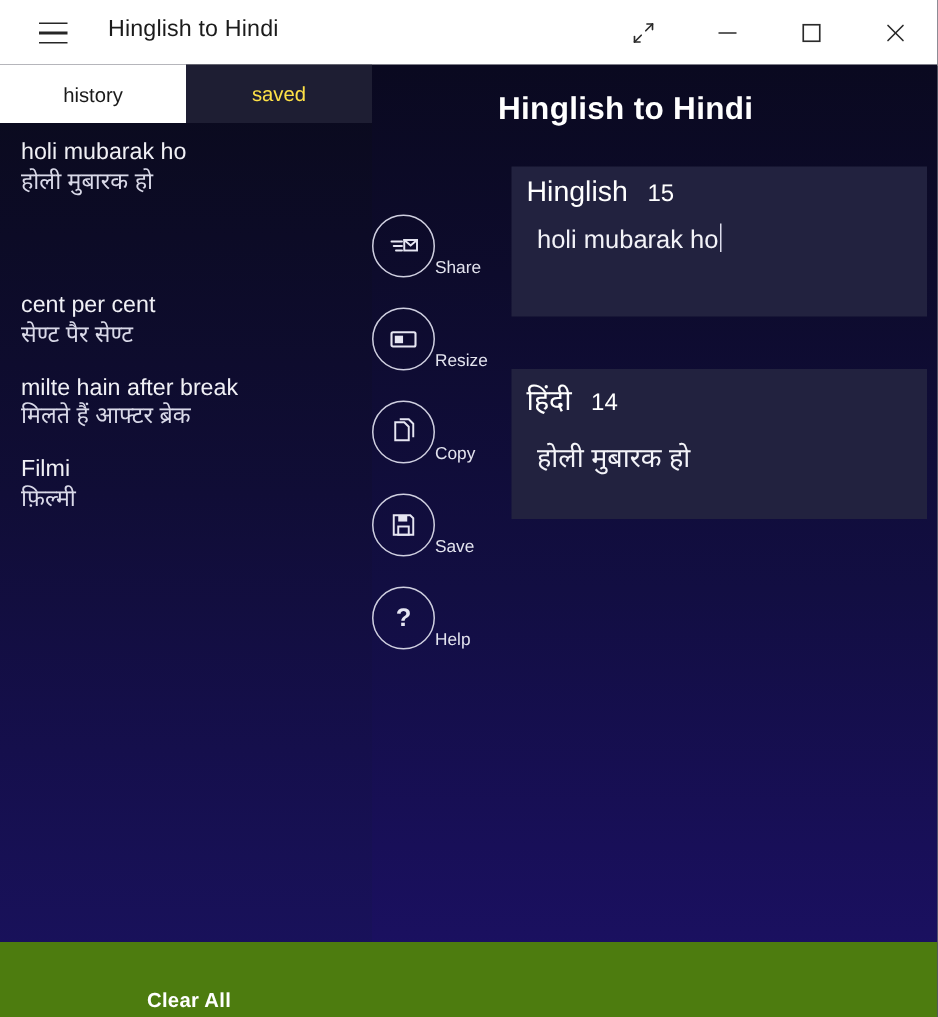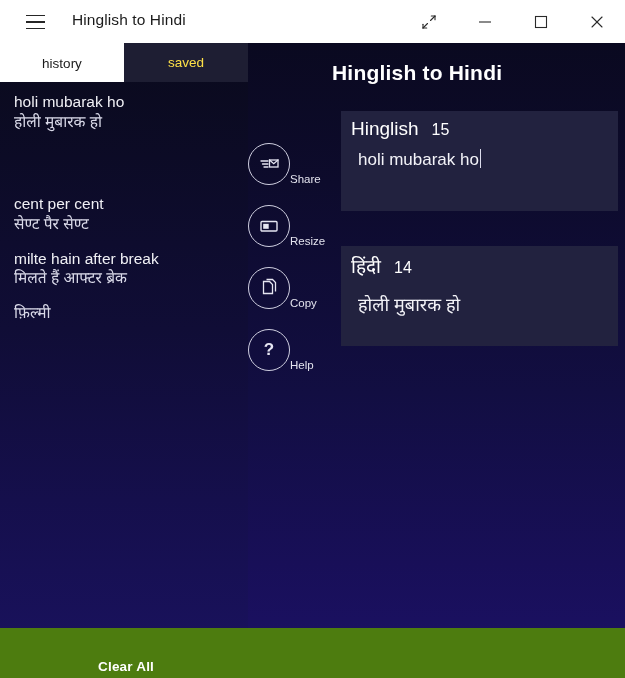--- a/index.html
+++ b/index.html
@@ -332,20 +332,21 @@
           <div class="hist-src">cent per cent</div>
           <div class="hist-tgt">सेण्ट पैर सेण्ट</div>
         </div>
 
         <div class="hist-item">
           <div class="hist-src">milte hain after break</div>
           <div class="hist-tgt">मिलते हैं आफ्टर ब्रेक</div>
         </div>
 
         <div class="hist-item">
+          <div class="hist-src">Filmi</div>
           <div class="hist-tgt">फ़िल्मी</div>
         </div>
 
       </div>
     </div>
 
     <div class="right-panel">
 
       <div class="panel-title">Hinglish to Hindi</div>
 
@@ -381,20 +382,32 @@
             <svg width="24" height="24" viewBox="0 0 24 24">
               <g stroke="#e6e6f2" stroke-width="1.3" fill="none">
                 <path d="M6.5 5.5 h6 l3 3 v9 h-9 z"></path>
                 <path d="M9.5 3.5 h6 l3 3 v9"></path>
               </g>
             </svg>
           </div>
           <div class="rail-label">Copy</div>
         </div>
 
+        <div class="rail-item">
+          <div class="rail-circle">
+            <svg width="24" height="24" viewBox="0 0 24 24">
+              <g stroke="#e6e6f2" stroke-width="1.3" fill="none">
+                <path d="M5.5 5.5 h11 l2 2 v11 h-13 z"></path>
+                <rect x="8.5" y="5.5" width="6" height="4.2" fill="#e6e6f2" stroke="none"></rect>
+                <rect x="8.5" y="13" width="7" height="5.5"></rect>
+              </g>
+            </svg>
+          </div>
+          <div class="rail-label">Save</div>
+        </div>
 
         <div class="rail-item">
           <div class="rail-circle">
             <svg width="24" height="24" viewBox="0 0 24 24">
               <text x="12" y="17" text-anchor="middle" font-family="Liberation Sans, sans-serif" font-size="17" font-weight="bold" fill="#e6e6f2">?</text>
             </svg>
           </div>
           <div class="rail-label">Help</div>
         </div>
 

